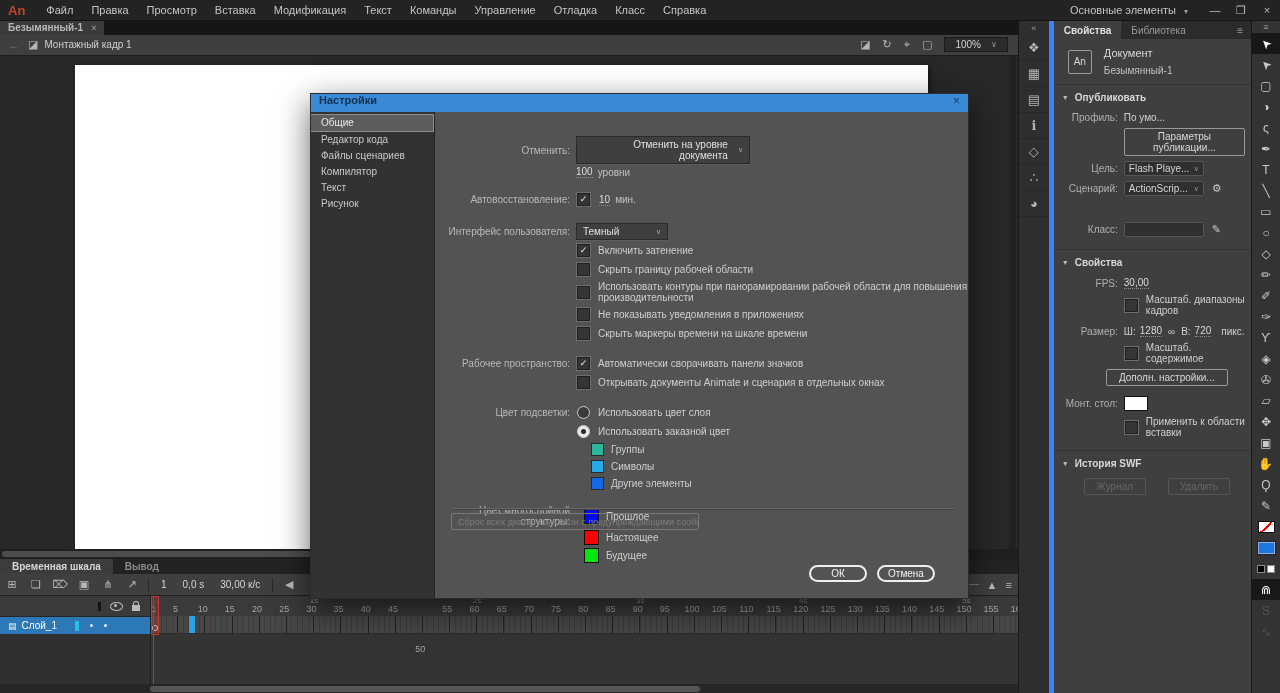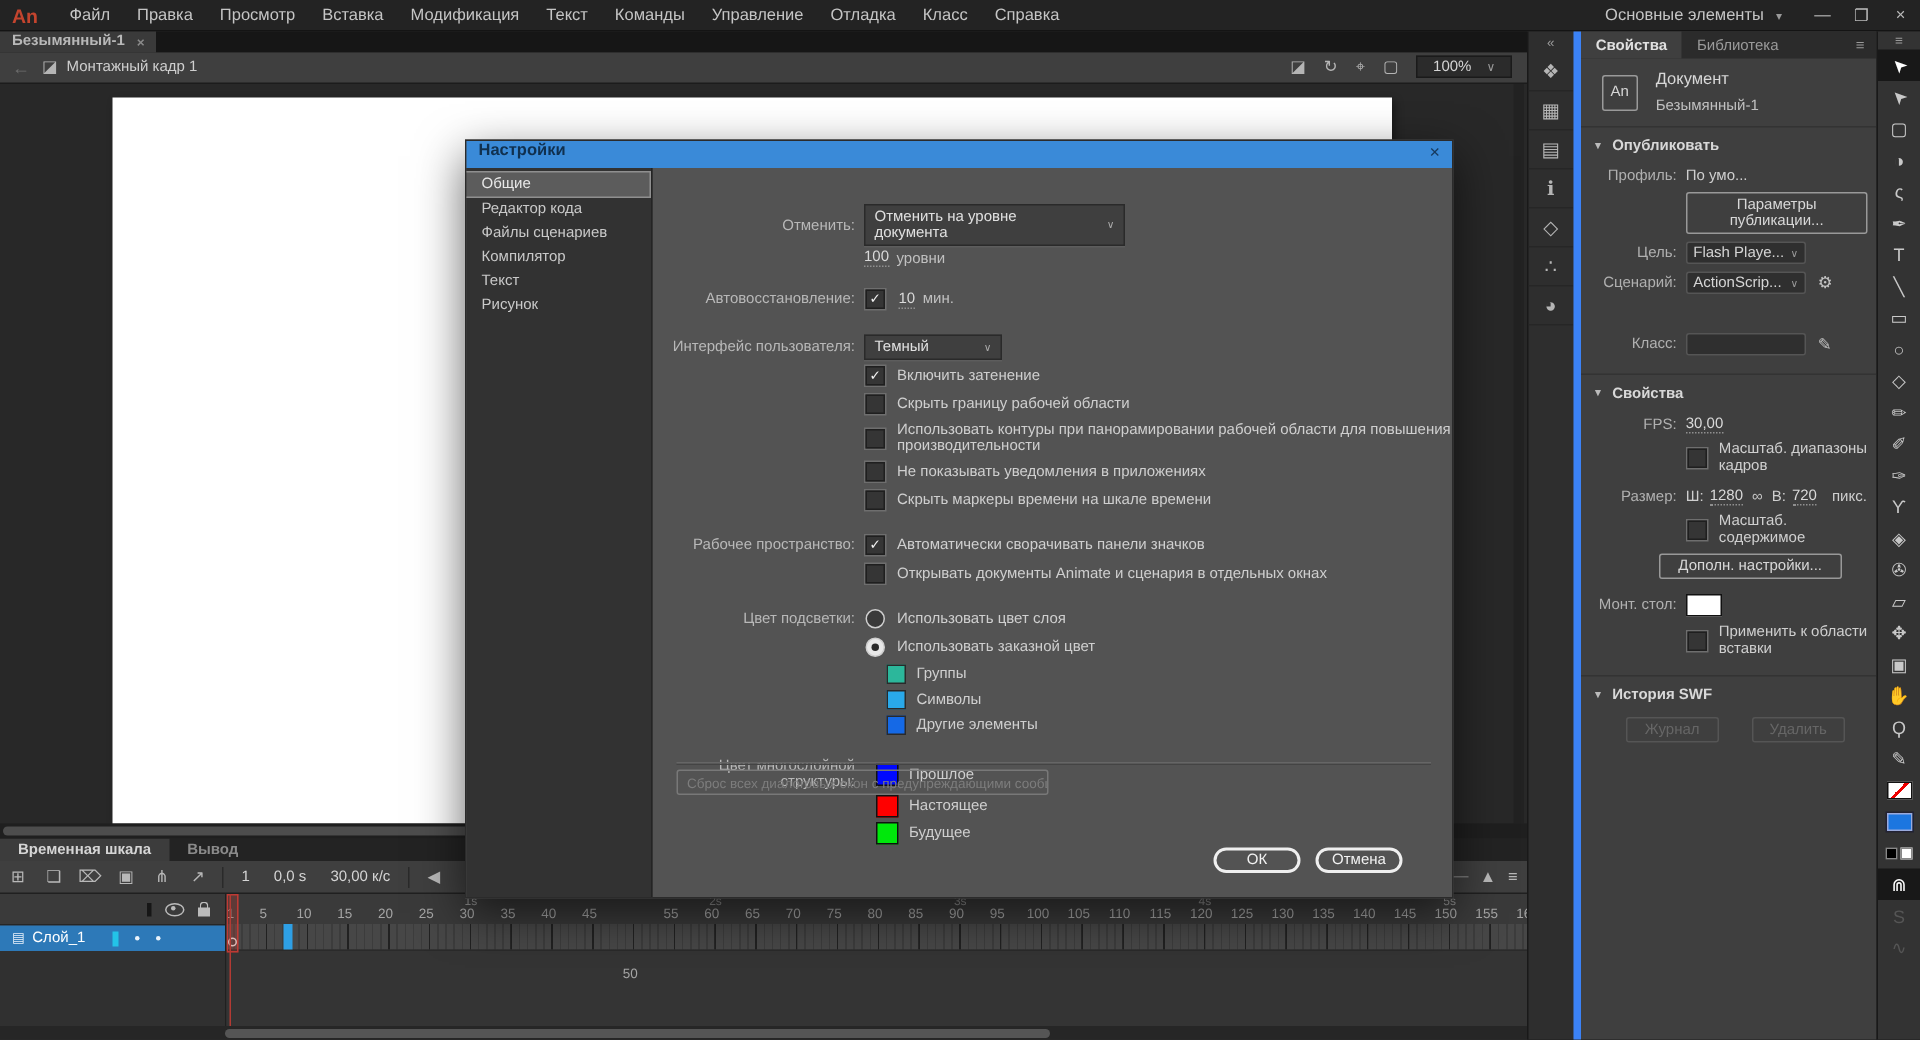--- a/index.html
+++ b/index.html
@@ -545,21 +545,21 @@
           <div class="dlg-side-item">Редактор кода</div>
           <div class="dlg-side-item">Файлы сценариев</div>
           <div class="dlg-side-item">Компилятор</div>
           <div class="dlg-side-item">Текст</div>
           <div class="dlg-side-item">Рисунок</div>
         </div>
       <div class="dlg-content">
 
         <div class="crow" style="margin-bottom:2px;">
           <span class="clab">Отменить:</span>
-          <span class="ddrop" style="width:160px;">
+          <span class="ddrop" style="width:160px;text-align:right;">
             <span>Отменить на уровне документа</span>
               <span class="chev">∨</span>
           </span>
         </div>
         <div class="crow" style="margin-bottom:14px;">
           <span class="clab"></span>
           <span class="pval hot">100</span>
           <span style="margin-left:5px;color:#c0c0c0;">уровни</span>
         </div>
 

